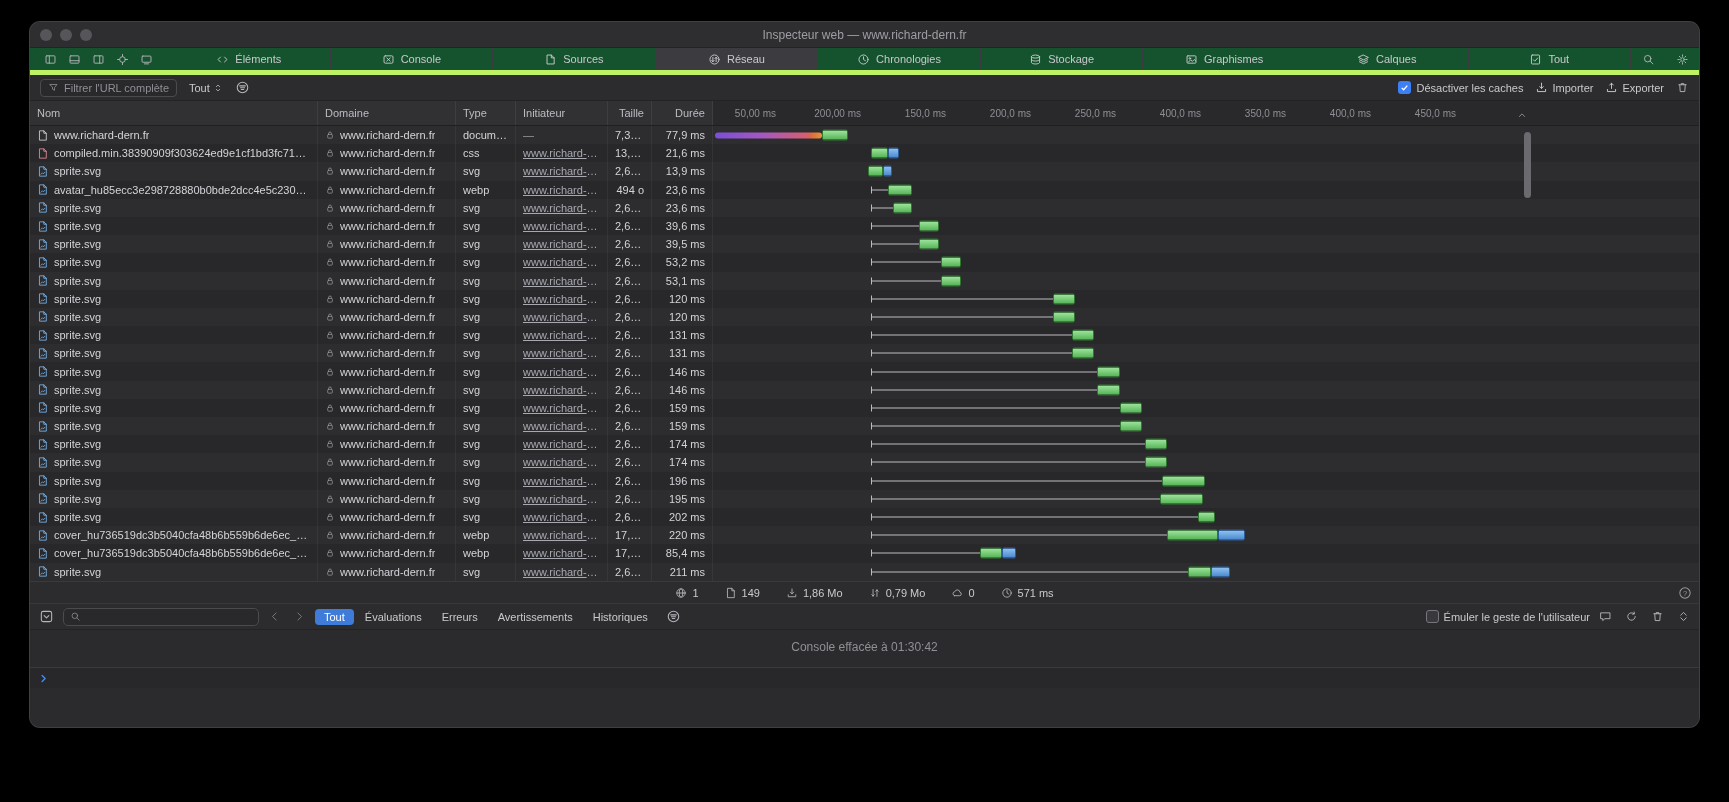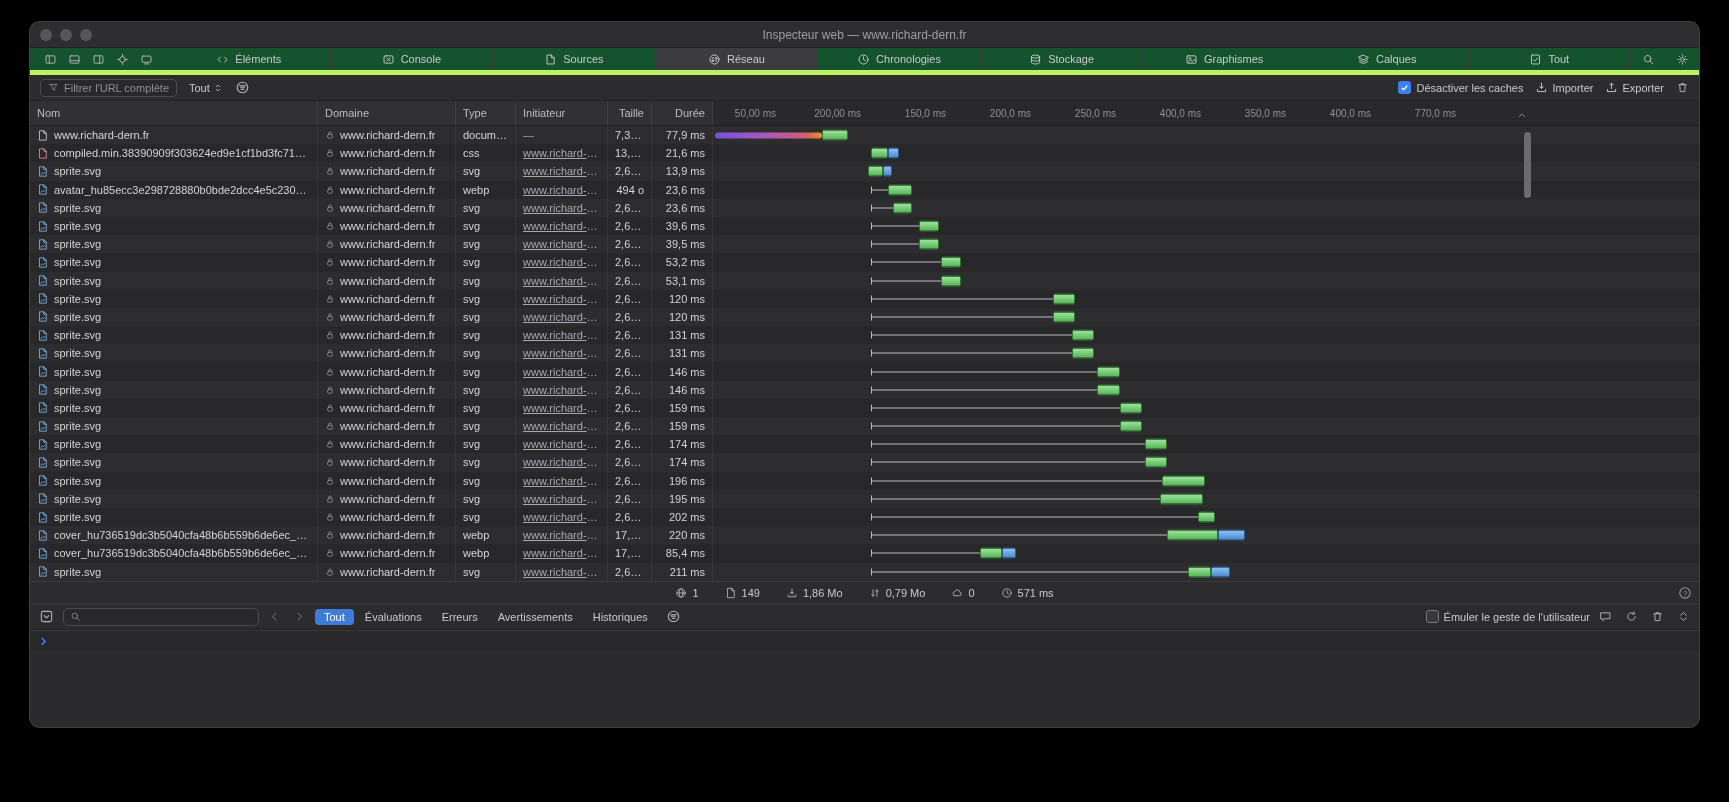--- a/index.html
+++ b/index.html
@@ -423,21 +423,21 @@
           </div></div>
       <div class="hc timeline-head" id="timeline-head">
           <span class="tick" style="left: 63px;">50,00 ms</span>
           <span class="tick" style="left: 148px;">200,00 ms</span>
           <span class="tick" style="left: 233px;">150,0 ms</span>
           <span class="tick" style="left: 318px;">200,0 ms</span>
           <span class="tick" style="left: 403px;">250,0 ms</span>
           <span class="tick" style="left: 488px;">400,0 ms</span>
           <span class="tick" style="left: 573px;">350,0 ms</span>
           <span class="tick" style="left: 658px;">400,0 ms</span>
-          <span class="tick" style="left: 743px;">770,0 ms</span>
+          <span class="tick" style="left: 743px;">450,0 ms</span>
         </div>
     </div>
     <div class="tbody" id="tbody">
         <div class="row grid">
           <div class="c">
             <svg class="ic fic ft-document">
               <use href="#i-file"></use>
             </svg>
             <span>www.richard-dern.fr</span>
           </div>
@@ -1346,20 +1346,23 @@
           </svg>
         </div>
         <div class="roundbtn">
           <svg class="ic">
             <use href="#i-collapse"></use>
           </svg>
         </div>
       </div>
   </div>
 
+  <div class="conmsg">
+    <span>Console effacée à 01:30:42</span>
+  </div>
   <div class="promptrow">
     <svg class="ic">
         <use href="#i-chevright"></use>
       </svg>
   </div>
   <div class="bottomfill"></div>
 
 </div>
 
 </body></html>

